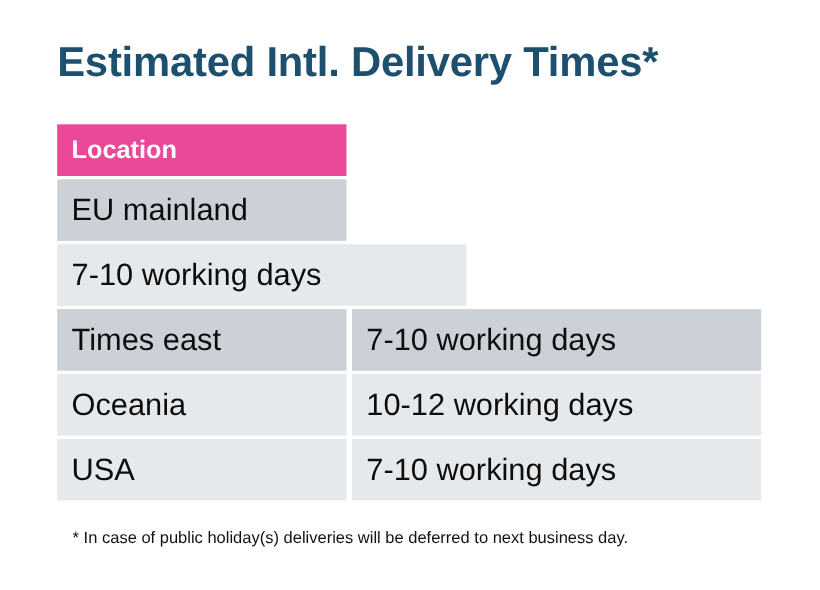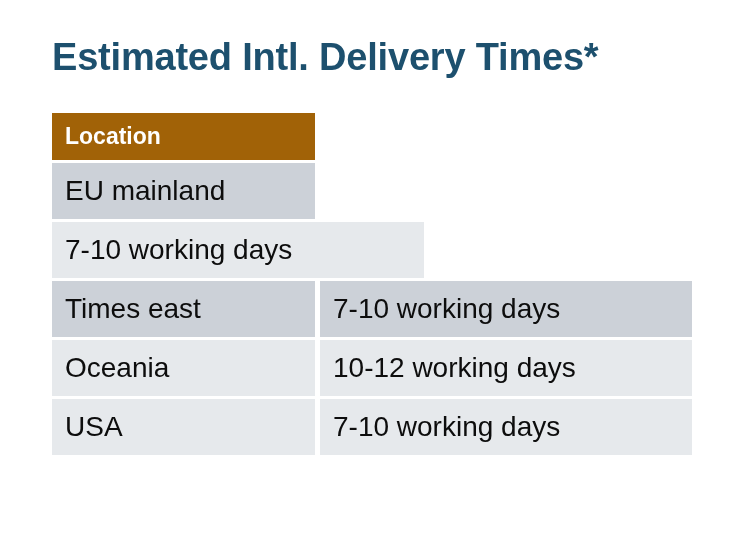--- a/index.html
+++ b/index.html
@@ -74,21 +74,21 @@
     margin-right: 5px;
     flex: 0 0 263px;
   }
   .cell.col-delivery {
     width: 372px;
     flex: 0 0 372px;
   }
 
   
   .row.header .cell {
-    background: #a16207;
+    background: #ec4899;
     color: #ffffff;
     font-weight: 700;
     height: 47px;
     font-size: 23px;
   }
 
   
   .row.body-odd .cell {
     background: #ccd1d8;
   }
@@ -139,14 +139,15 @@
     </div>
 
 
     <div class="row body-even">
       <div class="cell col-location">USA</div>
       <div class="cell col-delivery">7-10 working days</div>
     </div>
 
   </div>
 
+  <div class="footnote">* In case of public holiday(s) deliveries will be deferred to next business day.</div>
 
 </div>
 
 </body></html>

